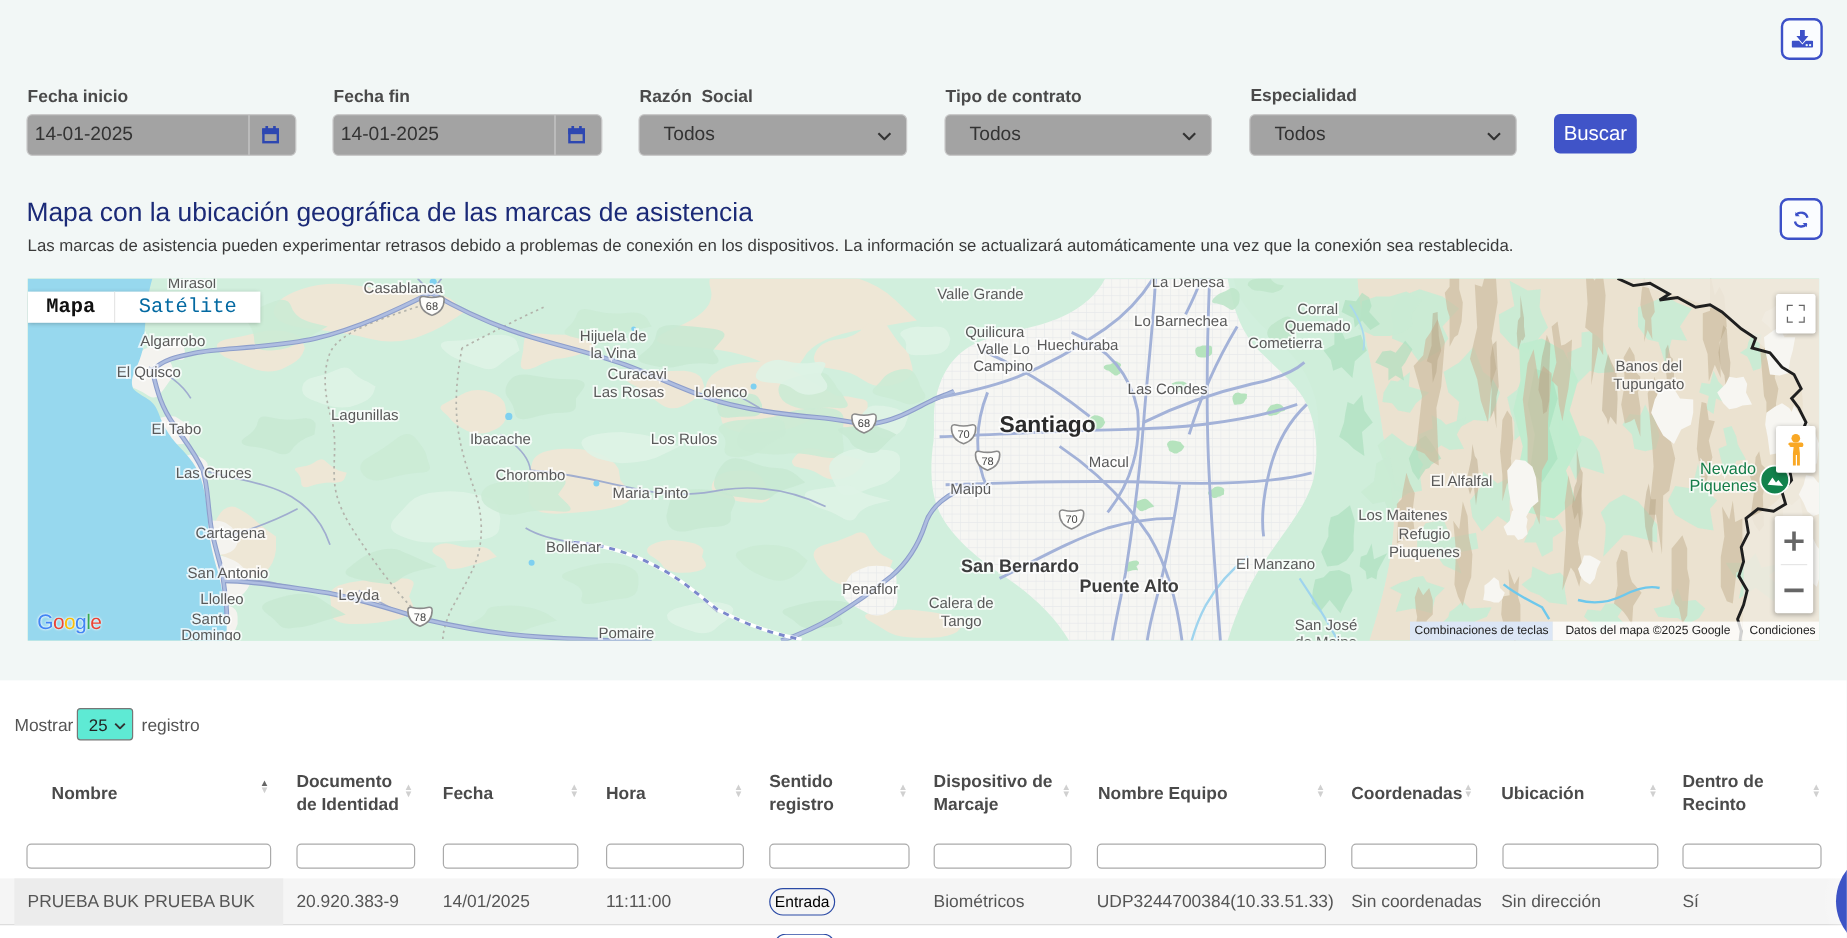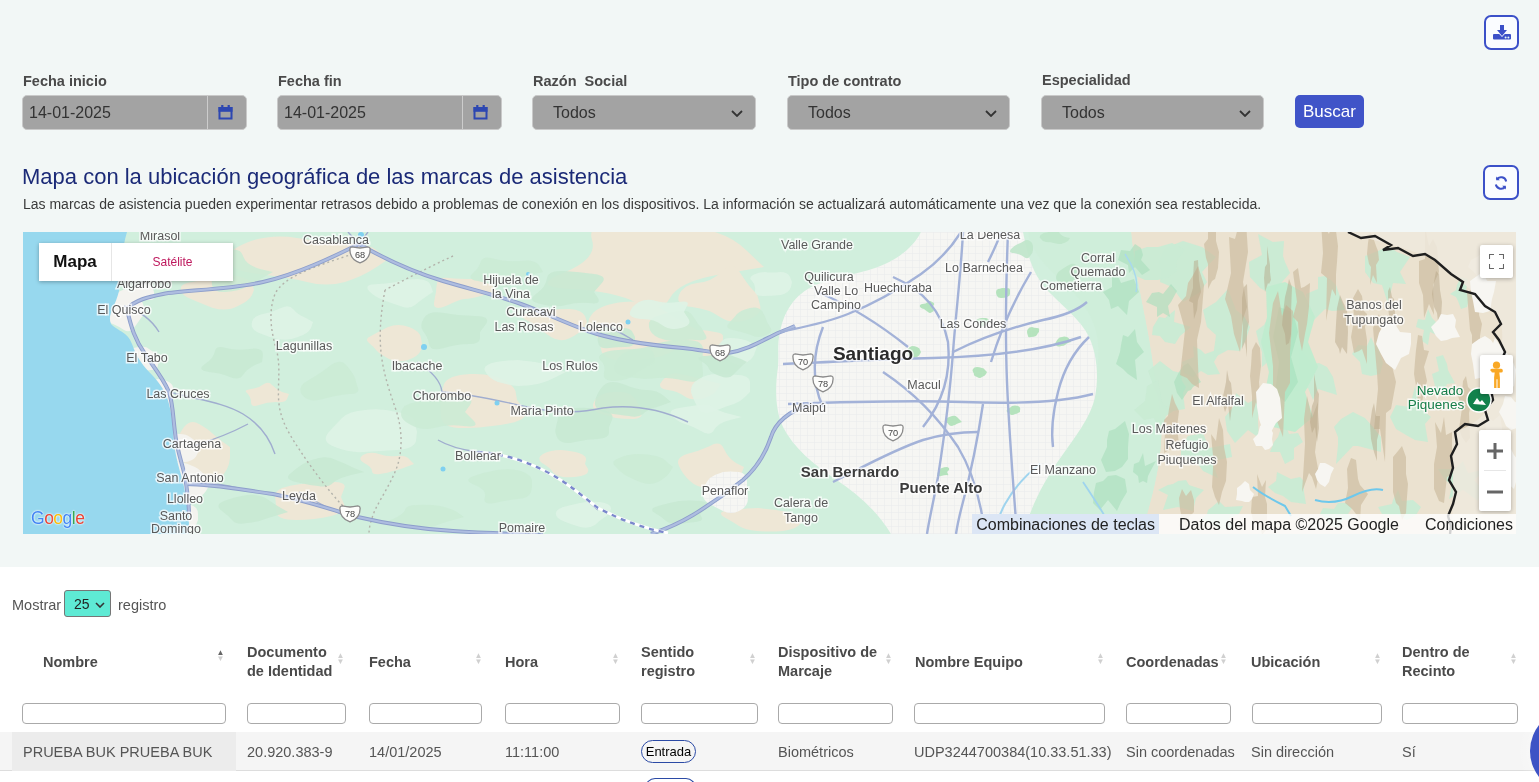--- a/index.html
+++ b/index.html
@@ -377,24 +377,24 @@
   <text x="1082" y="307" text-anchor="middle" font-size="12.5" fill="#595959" stroke="#ffffff" stroke-width="3" stroke-opacity="0.75" paint-order="stroke">de Maipo</text>
   <text x="850" y="128" text-anchor="middle" font-size="19" font-weight="bold" fill="#2b2b2b" stroke="#ffffff" stroke-width="3" stroke-opacity="0.75" paint-order="stroke">Santiago</text>
   <text x="827" y="245" text-anchor="middle" font-size="15" font-weight="bold" fill="#3c3c3c" stroke="#ffffff" stroke-width="3" stroke-opacity="0.75" paint-order="stroke">San Bernardo</text>
   <text x="918" y="261" text-anchor="middle" font-size="15" font-weight="bold" fill="#3c3c3c" stroke="#ffffff" stroke-width="3" stroke-opacity="0.75" paint-order="stroke">Puente Alto</text>
   <text x="1417" y="163" text-anchor="middle" font-size="13.5" fill="#157d49" stroke="#ffffff" stroke-width="3" stroke-opacity="0.75" paint-order="stroke">Nevado</text>
   <text x="1413" y="177" text-anchor="middle" font-size="13.5" fill="#157d49" stroke="#ffffff" stroke-width="3" stroke-opacity="0.75" paint-order="stroke">Piquenes</text>
   <circle cx="1456" cy="168" r="12" fill="#12824c" stroke="#fff" stroke-width="1.5"></circle>
   <path d="M1450,172 l4,-6 3,4 2,-2 4,5 z" fill="#fff"></path>
 </svg>
 
-<div class="abs" style="left:16px; top:11px; width:194px; height:38px; background:#fff; box-shadow:0 1px 4px rgba(0,0,0,.3); display:flex;">
+<div class="abs" style="left:0; top:11px; width:194px; height:26px; background:#fff; box-shadow:0 1px 4px rgba(0,0,0,.3); display:flex;font-family:Liberation Mono, monospace;">
   <div style="width:72px; display:flex; align-items:center; justify-content:center; font-size:17px; font-weight:bold; color:#111;">Mapa</div>
   <div style="width:1px; background:#e6e6e6;"></div>
-  <div style="flex:1; display:flex; align-items:center; justify-content:center; font-size:12px; color:#be185d;">Satélite</div>
+  <div style="flex:1; display:flex; align-items:center; justify-content:center; font-size:17px; color:#0369a1;">Satélite</div>
 </div>
 <div class="abs" style="left:1457px; top:13px; width:33px; height:33px; background:#fff; border-radius:2px; box-shadow:0 1px 4px rgba(0,0,0,.3); display:flex; align-items:center; justify-content:center;">
   <svg width="15" height="15" viewBox="0 0 15 15">
         <path d="M0,5 V0 H5 M10,0 H15 V5 M15,10 V15 H10 M5,15 H0 V10" fill="none" stroke="#666" stroke-width="2.1"></path>
       </svg>
 </div>
 <div class="abs" style="left:1457px; top:123px; width:33px; height:39px; background:#fff; border-radius:2px; box-shadow:0 1px 4px rgba(0,0,0,.3); display:flex; align-items:center; justify-content:center;">
   <svg width="17" height="28" viewBox="0 0 17 28">
     <circle cx="8.5" cy="4.2" r="3.6" fill="#f9a825"></circle>
     <path d="M2.2,9.4 a1.6,1.6 0 0 1 1.6,-1.6 h9.4 a1.6,1.6 0 0 1 1.6,1.6 v0.6 a1.6,1.6 0 0 1 -1.6,1.6 h-1.9 l0.6,4.8 v10.6 h-2.4 v-8.8 h-1 v8.8 h-2.4 v-10.6 l0.6,-4.8 h-1.9 a1.6,1.6 0 0 1 -1.6,-1.6 z" fill="#f9a825"></path>
@@ -407,23 +407,23 @@
   <div class="abs" style="left:5px; top:40px; width:22px; height:1px; background:#e6e6e6;"></div>
   <svg class="abs" style="left:7px; top:53px;" width="18" height="18" viewBox="0 0 18 18">
         <path d="M1,9 H17" stroke="#666" stroke-width="3"></path>
       </svg>
 </div>
 
 <div class="abs" style="left:8px; top:276px; font-size:17.5px; font-weight:500; letter-spacing:-0.5px; text-shadow:0 0 2px #fff,0 0 2px #fff;">
   <span style="color:#4285F4">G</span><span style="color:#EA4335">o</span><span style="color:#FBBC05">o</span><span style="color:#4285F4">g</span><span style="color:#34A853">l</span><span style="color:#EA4335">e</span>
 </div>
 
-<div class="abs" style="right:0; bottom:0; height:17px; display:flex; align-items:center; font-size:16px; color:#222;">
+<div class="abs" style="right:0; bottom:0; height:17px; display:flex; align-items:center; font-size:10px; color:#222;">
   <div style="background:#dce6f5; padding:2px 4px 3px;">Combinaciones de teclas</div>
-  <div style="background:rgba(255,255,255,.8); padding:2px 20px 3px;">Datos del mapa ©2025 Google</div>
+  <div style="background:rgba(255,255,255,.8); padding:2px 10px 3px;">Datos del mapa ©2025 Google</div>
   <div style="background:rgba(255,255,255,.8); padding:2px 3px 3px 6px; white-space:nowrap;">Condiciones</div>
 </div>
 </div>
 
 <div class="abs" style="left:0; top:567px; width:1539px; height:215px; background:#fff;"></div>
 
 <div class="abs" style="left:12px; top:597px; font-size:14.5px; color:#555;">Mostrar</div>
 <div class="abs" style="left:64px; top:590px; width:47px; height:27px; border:1px solid #767676; border-radius:3px; background:#5eead4;">
   <div class="abs" style="left:9px; top:5px; font-size:14px; color:#222;">25</div>
   <svg class="abs" style="left:30px; top:11px;" width="10" height="6" viewBox="0 0 10 6">

